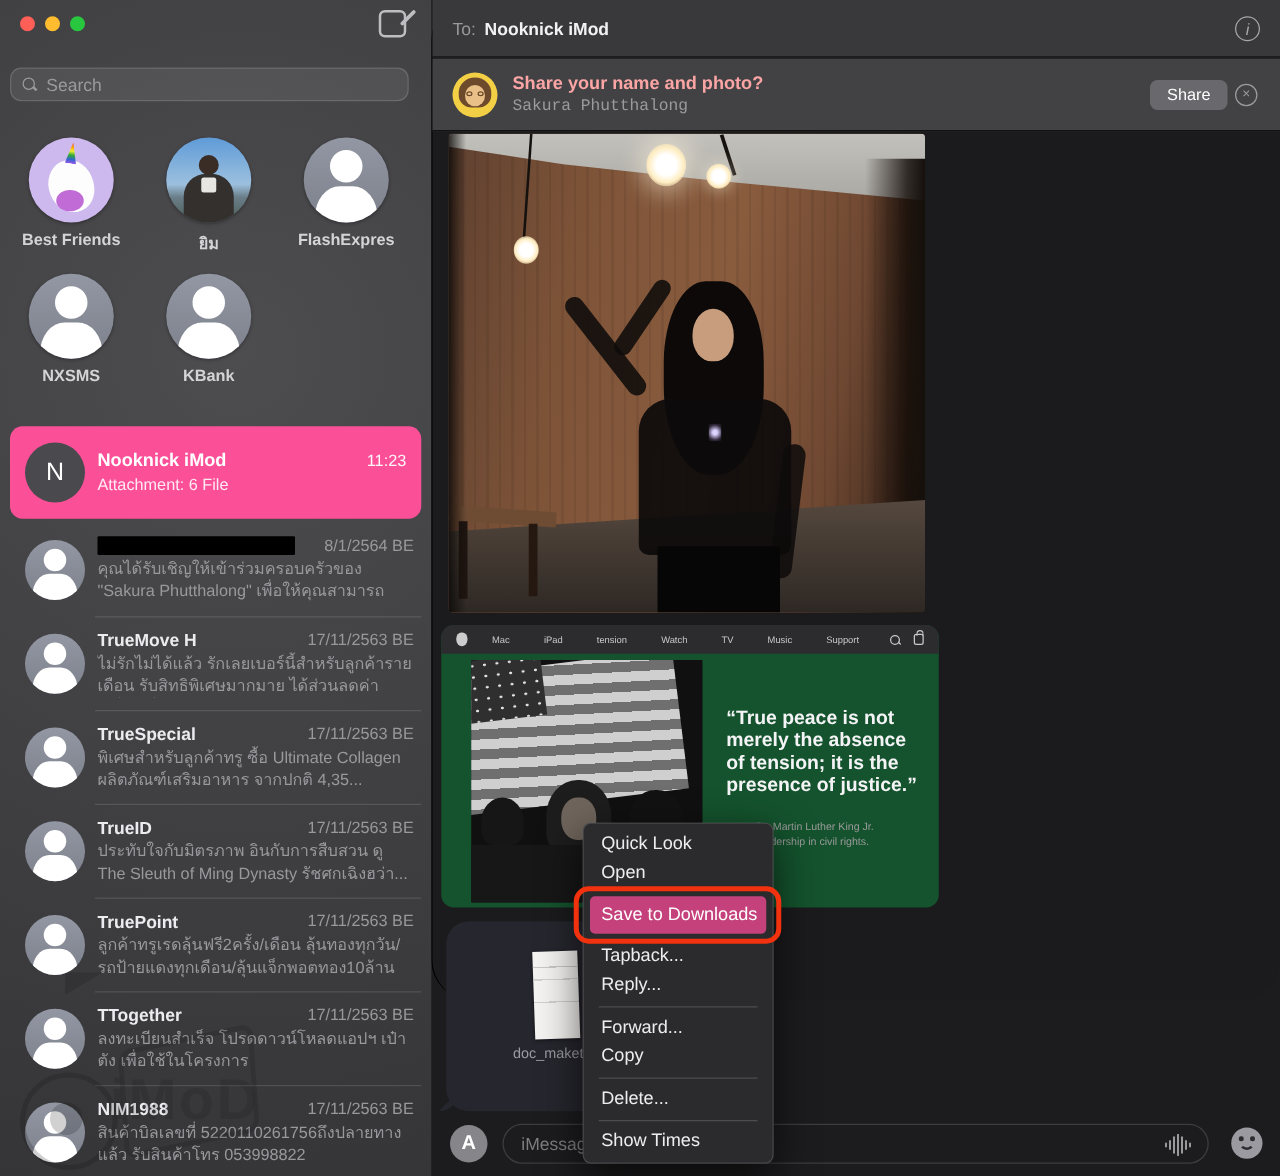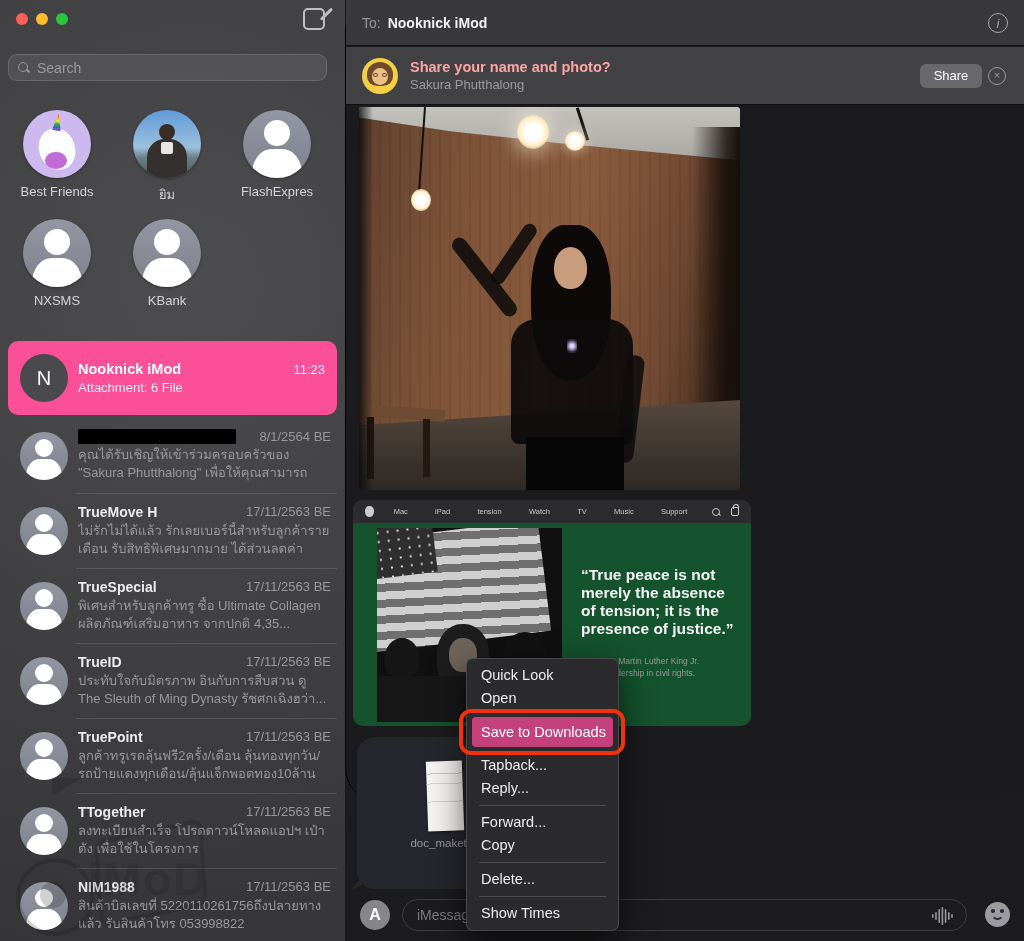--- a/index.html
+++ b/index.html
@@ -32,21 +32,21 @@
   .av-unicorn .pav::before,.av-unicorn .pav::after{content:none;}
   .av-unicorn .pav .x1{display:block;left:16px;top:18px;width:36px;height:42px;background:#fdfdfd;border-radius:48% 52% 46% 54%;transform:rotate(-12deg);}
   .av-unicorn .pav .x2{display:block;left:22px;top:42px;width:22px;height:17px;background:#c06bd6;border-radius:50%;}
   .av-unicorn .pav .x3{display:block;left:30px;top:4px;width:9px;height:17px;transform:rotate(8deg);
     background:linear-gradient(#e33,#f90,#ee3,#3a3,#36c,#95e);clip-path:polygon(50% 0,100% 100%,0 100%);}
   .av-photo .pav{background:linear-gradient(#5f9bd8 0%,#9cc0de 55%,#6b7f8a 70%,#4a5a52 100%);}
   .av-photo .pav::before,.av-photo .pav::after{content:none;}
   .av-photo .pav .x1{display:block;left:26px;top:14px;width:16px;height:16px;background:#3a2d26;border-radius:50%;}
   .av-photo .pav .x2{display:block;left:14px;top:29px;width:40px;height:40px;background:#33302e;border-radius:45% 45% 0 0;}
   .av-photo .pav .x3{display:block;left:28px;top:32px;width:12px;height:12px;background:#e8e6e2;border-radius:2px;}
-  .plabel{margin-top:6px;font-size:13px;color:#d4d4d8;max-width:104px;white-space:nowrap;overflow:hidden;}
+  .plabel{margin-top:6px;font-size:13px;color:#d4d4d8;max-width:104px;white-space:nowrap;overflow:hidden;font-weight:bold;}
 
   
   .sel{position:absolute;left:8px;top:341px;width:329px;height:74px;border-radius:10px;background:#fb4f98;display:flex;align-items:center;padding:0 12px;gap:10px;}
   .sel-av{width:48px;height:48px;border-radius:50%;background:#4a4a4e;color:#fff;display:flex;align-items:center;justify-content:center;font-size:20px;flex:0 0 auto;}
   .sel-main{flex:1;min-width:0;}
   .sel-line1{display:flex;justify-content:space-between;align-items:baseline;}
   .sel-name{color:#fff;font-weight:bold;font-size:14.5px;}
   .sel-time{color:#ffffff;font-size:13px;opacity:.95;}
   .sel-prev{color:rgba(255,255,255,0.88);font-size:13px;margin-top:3px;}
 
@@ -81,21 +81,21 @@
   .info{position:absolute;right:16px;top:13px;width:20px;height:20px;border:1.6px solid #a6a6ab;border-radius:50%;color:#a6a6ab;font-size:13px;display:flex;align-items:center;justify-content:center;font-style:italic;}
 
   .banner{position:absolute;left:0;top:47px;right:0;height:58px;background:#424245;border-bottom:1px solid #111;display:flex;align-items:center;padding:0 16px;gap:12px;}
   .memoji{position:relative;width:36px;height:36px;border-radius:50%;background:#f2cf45;overflow:hidden;flex:0 0 auto;}
   .memoji .hair{position:absolute;left:5px;top:4px;width:26px;height:24px;background:#6e4a2d;border-radius:50% 50% 40% 40%;}
   .memoji .face{position:absolute;left:10px;top:10px;width:16px;height:17px;background:#eac089;border-radius:50%;}
   .memoji .gl{position:absolute;left:11px;top:15px;width:5px;height:4px;border:1px solid #6b4a2a;border-radius:50%;}
   .memoji .gr{position:absolute;left:20px;top:15px;width:5px;height:4px;border:1px solid #6b4a2a;border-radius:50%;}
   .btext{flex:1;min-width:0;}
   .btitle{color:#fca5a5;font-size:14.5px;font-weight:bold;}
-  .bsub{color:#9a9a9f;font-size:13px;margin-top:2px;}
+  .bsub{color:#9a9a9f;font-size:13px;margin-top:2px;font-family:Liberation Mono, monospace;}
   .share-btn{width:62px;height:24px;background:#68686d;border:none;border-radius:6px;color:#fff;font-size:13px;margin-right:26px;}
   .bclose{position:absolute;right:18px;top:20px;width:18px;height:18px;border:1.5px solid #9a9a9f;border-radius:50%;color:#9a9a9f;font-size:11px;line-height:15px;text-align:center;}
 
   
   .photo{position:absolute;left:13px;top:107px;width:381px;height:383px;border-radius:3px;overflow:hidden;
     background:linear-gradient(100deg,#5e4030 0%,#7d5338 25%,#8a5c3e 55%,#6f4832 78%,#2b1d15 100%);}
   .photo .grain{position:absolute;inset:0;background:repeating-linear-gradient(90deg,rgba(0,0,0,0.07) 0 2px,transparent 2px 10px);}
   .photo .ceil{position:absolute;left:0;top:0;width:100%;height:58px;background:linear-gradient(#c3c1bc,#a8a6a1);
     clip-path:polygon(0 0,100% 0,100% 92%,52% 62%,24% 42%,0 18%);}
   .photo .corner{position:absolute;right:0;top:20px;width:48px;height:363px;background:linear-gradient(90deg,rgba(20,12,8,0),rgba(18,11,7,0.8) 70%,#15100c);}

